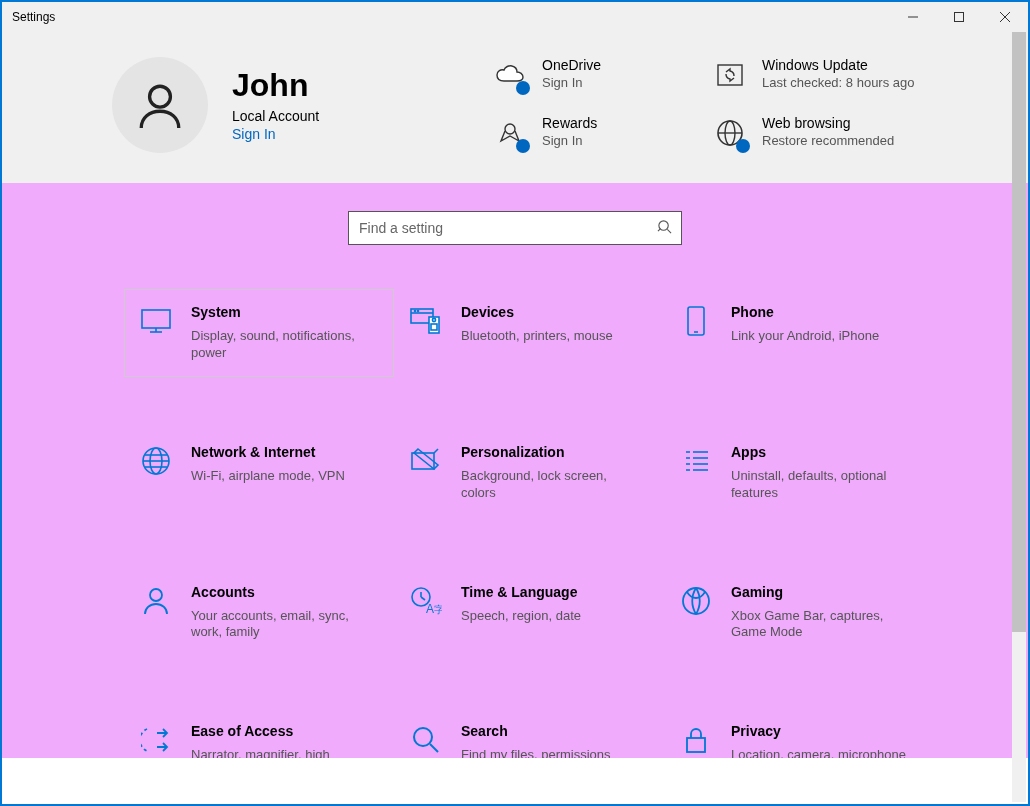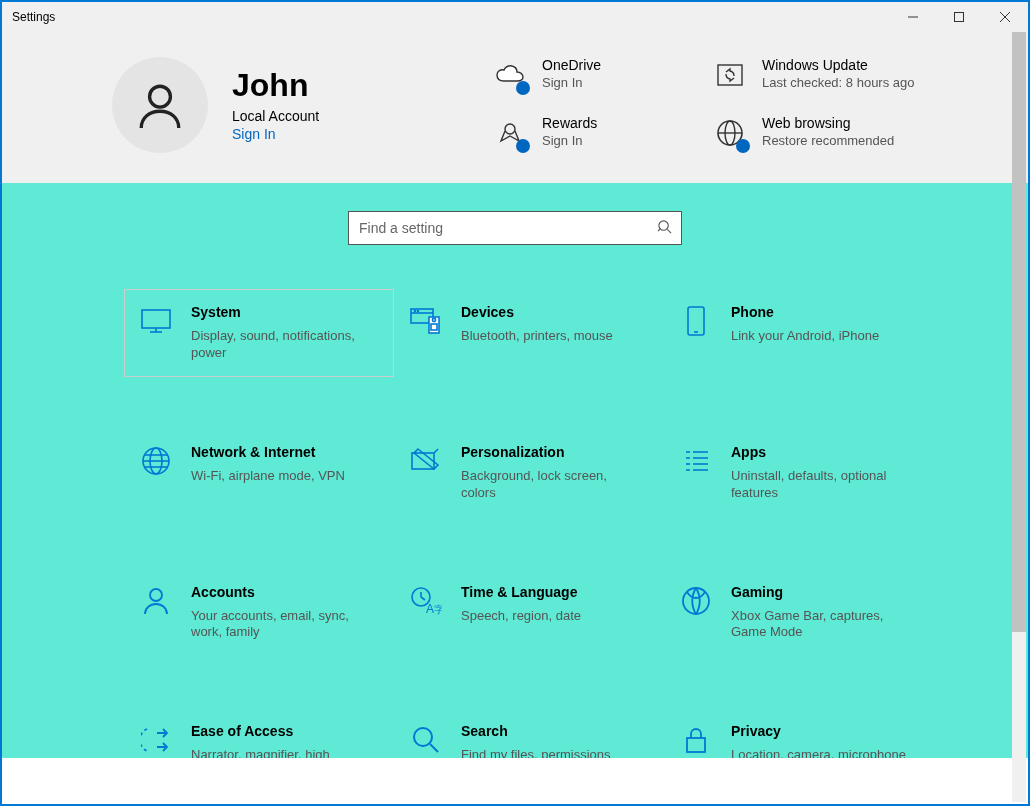--- a/index.html
+++ b/index.html
@@ -17,21 +17,21 @@
   .avatar svg { width:50px; height:50px; stroke:#222; fill:none;}
   .profile-info .username { font-size:32px; font-weight:600; margin:0; line-height:1.1;}
   .profile-info .account-type { font-size:14px; color:#000000; margin-top:4px;}
   .profile-info .signin { font-size:14px; color:#0067c0; margin-top:2px;}
   .tiles { flex:1; display:grid; grid-template-columns: 220px 220px; column-gap:0px; row-gap:20px;}
   .tile { display:flex; align-items:flex-start; }
   .tile-icon { width:36px; height:36px; display:flex; align-items:center; justify-content:center; margin-right:14px; position:relative;}
   .tile-icon .dot { width:14px; height:14px; background:#0067c0; border-radius:50%; position:absolute; bottom:-2px; right:-2px;}
   .tile-title { font-size:14px; font-weight:400; color:#000;}
   .tile-sub { font-size:13px; color:#555; margin-top:2px; line-height:1.25;}
-  .content { background:#5eead4; padding:28px 0 30px 0; height:calc(100% - 30px - 197px); overflow-y:auto;}
+  .content { background:#f0abfc; padding:28px 0 30px 0; height:calc(100% - 30px - 197px); overflow-y:auto;}
   .searchbar { width:334px; margin:0 auto 44px auto; position:relative;}
   .searchbar input { width:100%; height:34px; border:1px solid #555; padding:0 34px 0 10px; font-size:14px; font-style:normal; background:#fff;}
   .searchbar input::placeholder{color:#666;}
   .searchbar .sicon { position:absolute; right:10px; top:50%; transform:translateY(-50%);}
   .grid { display:grid; grid-template-columns: repeat(3, 270px); column-gap:0px; row-gap:52px; width:810px; margin-left:122px;}
   .cat { display:flex; padding:14px 10px 14px 14px; border:1px solid transparent;}
   .cat.selected { border:1px solid #ccc; }
   .cat-icon { width:34px; height:34px; flex:0 0 34px; margin-right:18px; display:flex; align-items:center; justify-content:center; }
   .cat-icon svg { stroke:#0078d4; }
   .cat .cat-title { font-size:14px; font-weight:700; color:#000;}

